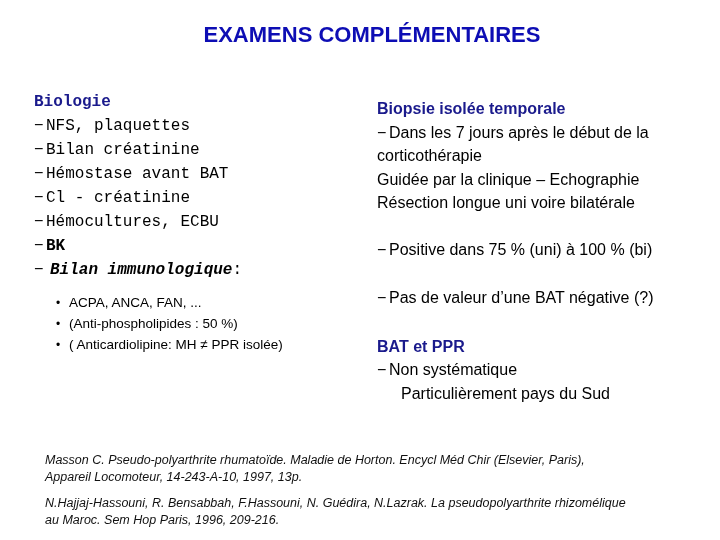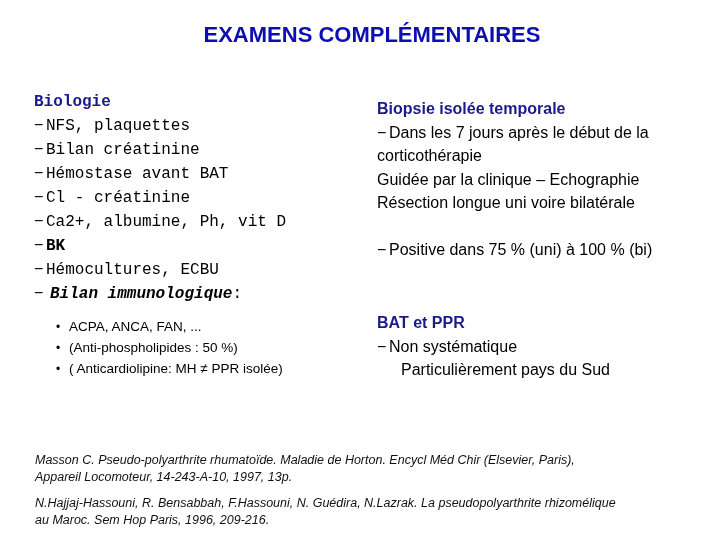--- a/index.html
+++ b/index.html
@@ -81,59 +81,59 @@
       position: absolute;
       left: 35px;
       top: 452px;
       width: 670px;
       font-size: 12.5px;
       font-style: italic;
       color: #111111;
       line-height: 16.5px;
     }
     .ref {
-      margin: 0 0 10px 0;
+      margin: 0 0 10px 10px;
     }
     b { font-weight: bold; }
   </style>
 </head>
 <body>
 
 <div class="slide-title">EXAMENS COMPLÉMENTAIRES</div>
 
 <div class="col col-left">
   <div class="line heading">Biologie</div>
 
   <div class="line"><span class="dash">−</span><span>NFS, plaquettes</span></div>
   <div class="line"><span class="dash">−</span><span>Bilan créatinine</span></div>
   <div class="line"><span class="dash">−</span><span>Hémostase avant BAT</span></div>
   <div class="line"><span class="dash">−</span><span>Cl - créatinine</span></div>
-  <div class="line"><span class="dash">−</span><span>Ca2+, albumine, Ph, vit D</span></div>
+  <div class="line"><span class="dash">−</span><span>Hémocultures, ECBU</span></div>
   <div class="line"><span class="dash">−</span><b>BK</b></div>
-  <div class="line"><span class="dash">−</span><span>Hémocultures, ECBU</span></div>
   <div class="line"><span class="dash" style="width:16px">− </span><b><i>Bilan immunologique</i></b><span>:</span></div>
 
   <ul class="sub-list">
     <li class="sub-item"><span class="bullet">•</span><span>ACPA, ANCA, FAN, ...</span></li>
     <li class="sub-item"><span class="bullet">•</span><span>(Anti-phospholipides : 50 %)</span></li>
     <li class="sub-item"><span class="bullet">•</span><span>( Anticardiolipine: MH ≠ PPR isolée)</span></li>
   </ul>
 </div>
 
 <div class="col col-right">
   <div class="r-line heading">Biopsie isolée temporale</div>
   <div class="r-line"><span class="dash">−</span><span>Dans les 7 jours après le début de la</span></div>
   <div class="r-line">corticothérapie</div>
   <div class="r-line">Guidée par la clinique – Echographie</div>
   <div class="r-line">Résection longue uni voire bilatérale</div>
 
   <div class="gap-big"></div>
   <div class="r-line"><span class="dash">−</span><span>Positive dans 75 % (uni) à 100 % (bi)</span></div>
 
   <div class="gap-mid"></div>
+  <div class="r-line"><span class="dash">−</span><span>Pas de valeur d’une BAT négative (?)</span></div>
 
   <div class="gap-mid"></div>
   <div class="r-line heading">BAT et PPR</div>
   <div class="r-line"><span class="dash">−</span><span>Non systématique</span></div>
   <div class="r-line indent">Particulièrement pays du Sud</div>
 </div>
 
 <div class="refs">
   <div class="ref">
     <div>Masson C. Pseudo-polyarthrite rhumatoïde. Maladie de Horton. Encycl Méd Chir (Elsevier, Paris),</div>

